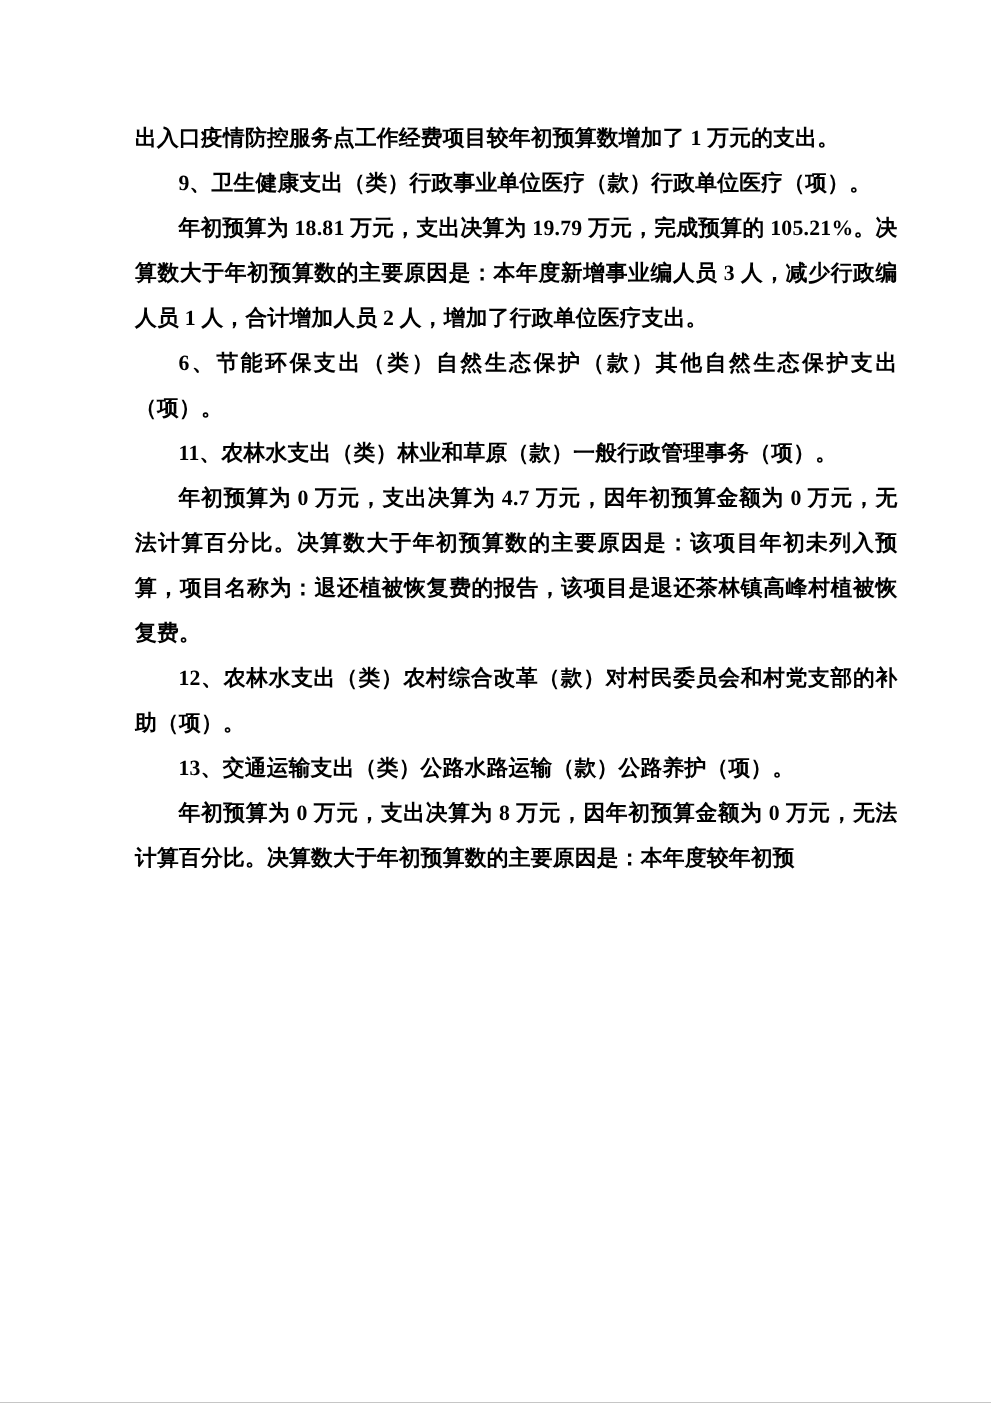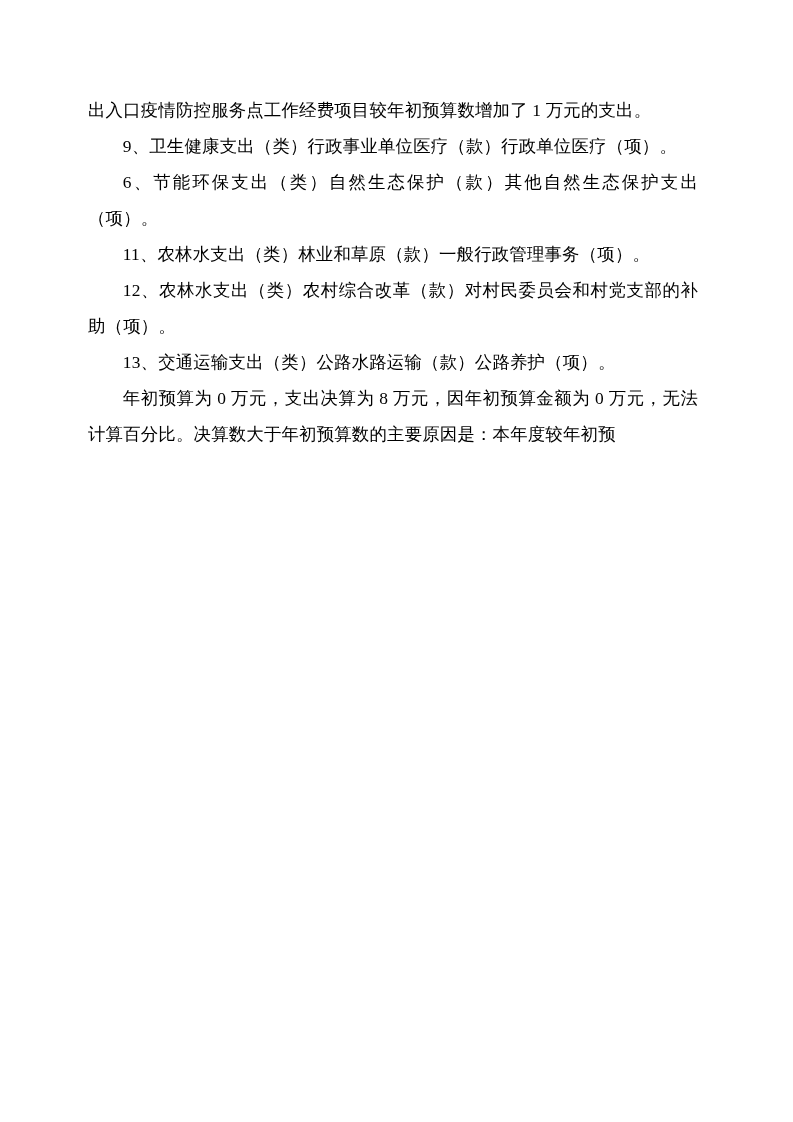--- a/index.html
+++ b/index.html
@@ -15,24 +15,25 @@
     height: 1122px;
     background: #ffffff;
     position: relative;
     margin: 0 auto;
     box-sizing: border-box;
     overflow: hidden;
     box-shadow: 0 0 0 1px #bdbdbd;
   }
   .page-inner {
     position: absolute;
-    left: 88px;
+    left: 108px;
     top: 92px;
     width: 610px;
     height: 930px;
+    font-weight: bold;
   }
   .doc-body {
     font-size: 17.4px;
     line-height: 2.07;
     color: #000000;
     text-align: justify;
     text-justify: inter-ideograph;
     letter-spacing: 0.2px;
   }
   p.para {
@@ -45,20 +46,22 @@
   }
 </style>
 </head>
 <body>
 
 <div class="page">
   <div class="page-inner">
     <div class="doc-body">
       <p class="para noindent">出入口疫情防控服务点工作经费项目较年初预算数增加了 1 万元的支出。</p>
       <p class="para">9、卫生健康支出（类）行政事业单位医疗（款）行政单位医疗（项）。</p>
+      <p class="para">年初预算为 18.81 万元，支出决算为 19.79 万元，完成预算的 105.21%。决算数大于年初预算数的主要原因是：本年度新增事业编人员 3 人，减少行政编人员 1 人，合计增加人员 2 人，增加了行政单位医疗支出。</p>
       <p class="para">6、节能环保支出（类）自然生态保护（款）其他自然生态保护支出（项）。</p>
       <p class="para">11、农林水支出（类）林业和草原（款）一般行政管理事务（项）。</p>
+      <p class="para">年初预算为 0 万元，支出决算为 4.7 万元，因年初预算金额为 0 万元，无法计算百分比。决算数大于年初预算数的主要原因是：该项目年初未列入预算，项目名称为：退还植被恢复费的报告，该项目是退还茶林镇高峰村植被恢复费。</p>
       <p class="para">12、农林水支出（类）农村综合改革（款）对村民委员会和村党支部的补助（项）。</p>
       <p class="para">13、交通运输支出（类）公路水路运输（款）公路养护（项）。</p>
       <p class="para">年初预算为 0 万元，支出决算为 8 万元，因年初预算金额为 0 万元，无法计算百分比。决算数大于年初预算数的主要原因是：本年度较年初预</p>
     </div>
   </div>
 </div>
 
 </body></html>

